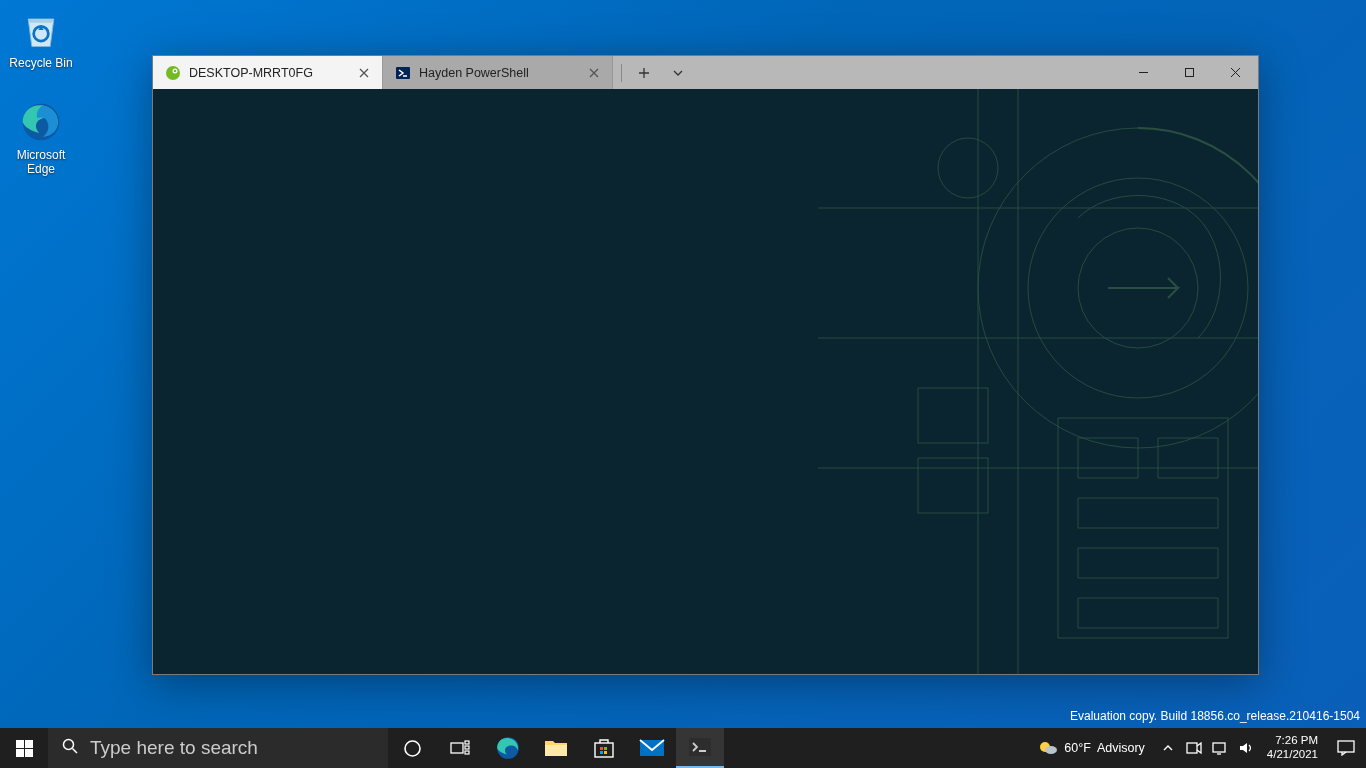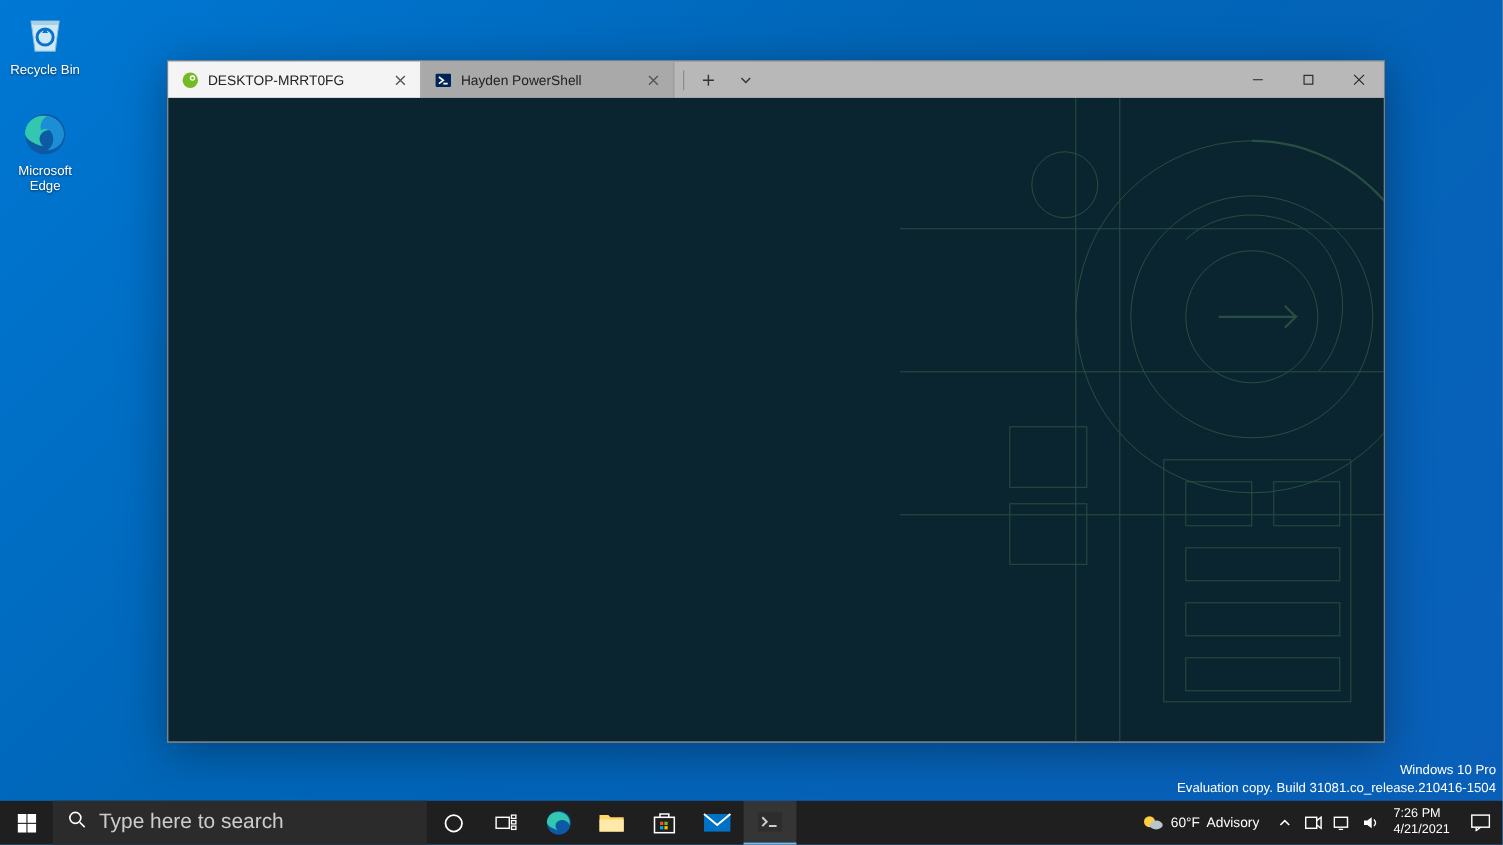--- a/index.html
+++ b/index.html
@@ -166,21 +166,21 @@
     display:flex;
     align-items:center;
   }
   .weather {
     display:flex;align-items:center;
     padding:0 10px; gap:6px;
     cursor:pointer;font-size:12.5px;
   }
   .tray-icons { display:flex; }
   .tray-ico { width:26px; display:flex;align-items:center;justify-content:center; cursor:pointer;}
-  .clock { font-size:11.5px; line-height:1.2; padding:0 8px; display:flex;flex-direction:column;justify-content:center; cursor:pointer;}
+  .clock { text-align:right; font-size:11.5px; line-height:1.2; padding:0 8px; display:flex;flex-direction:column;justify-content:center; cursor:pointer;}
   .action-center { width:40px; display:flex;align-items:center;justify-content:center; cursor:pointer;}
 </style>
 </head>
 <body>
 
 <div class="desktop">
   <div class="desktop-icon" style="left:6px; top:98px;">
     <div class="ico">
       <svg viewBox="0 0 48 48" width="44" height="44">
         <circle cx="24" cy="24" r="20" fill="#0c59a4"></circle>
@@ -291,22 +291,21 @@
         <path d="M290 200 L360 200 L350 210 L360 200 L350 190" stroke-width="2"></path>
         <circle cx="150" cy="80" r="30"></circle>
         <rect x="100" y="300" width="70" height="55"></rect>
         <rect x="100" y="370" width="70" height="55"></rect>
       </g>
     </svg>
   </div>
 </div>
 
 <div class="watermark">
-  <div>Windows 10 Pro</div>
-  <div>Evaluation copy. Build 31081.co_release.210416-1504</div>
+  <div>Evaluation copy. Build 18856.co_release.210416-1504</div>
 </div>
 
 <div class="taskbar">
   <div class="tb-btn">
     <svg width="17" height="17" viewBox="0 0 17 17">
         <rect x="0" y="0" width="8" height="8" fill="#fff"></rect>
         <rect x="9" y="0" width="8" height="8" fill="#fff"></rect>
         <rect x="0" y="9" width="8" height="8" fill="#fff"></rect>
         <rect x="9" y="9" width="8" height="8" fill="#fff"></rect>
       </svg>

